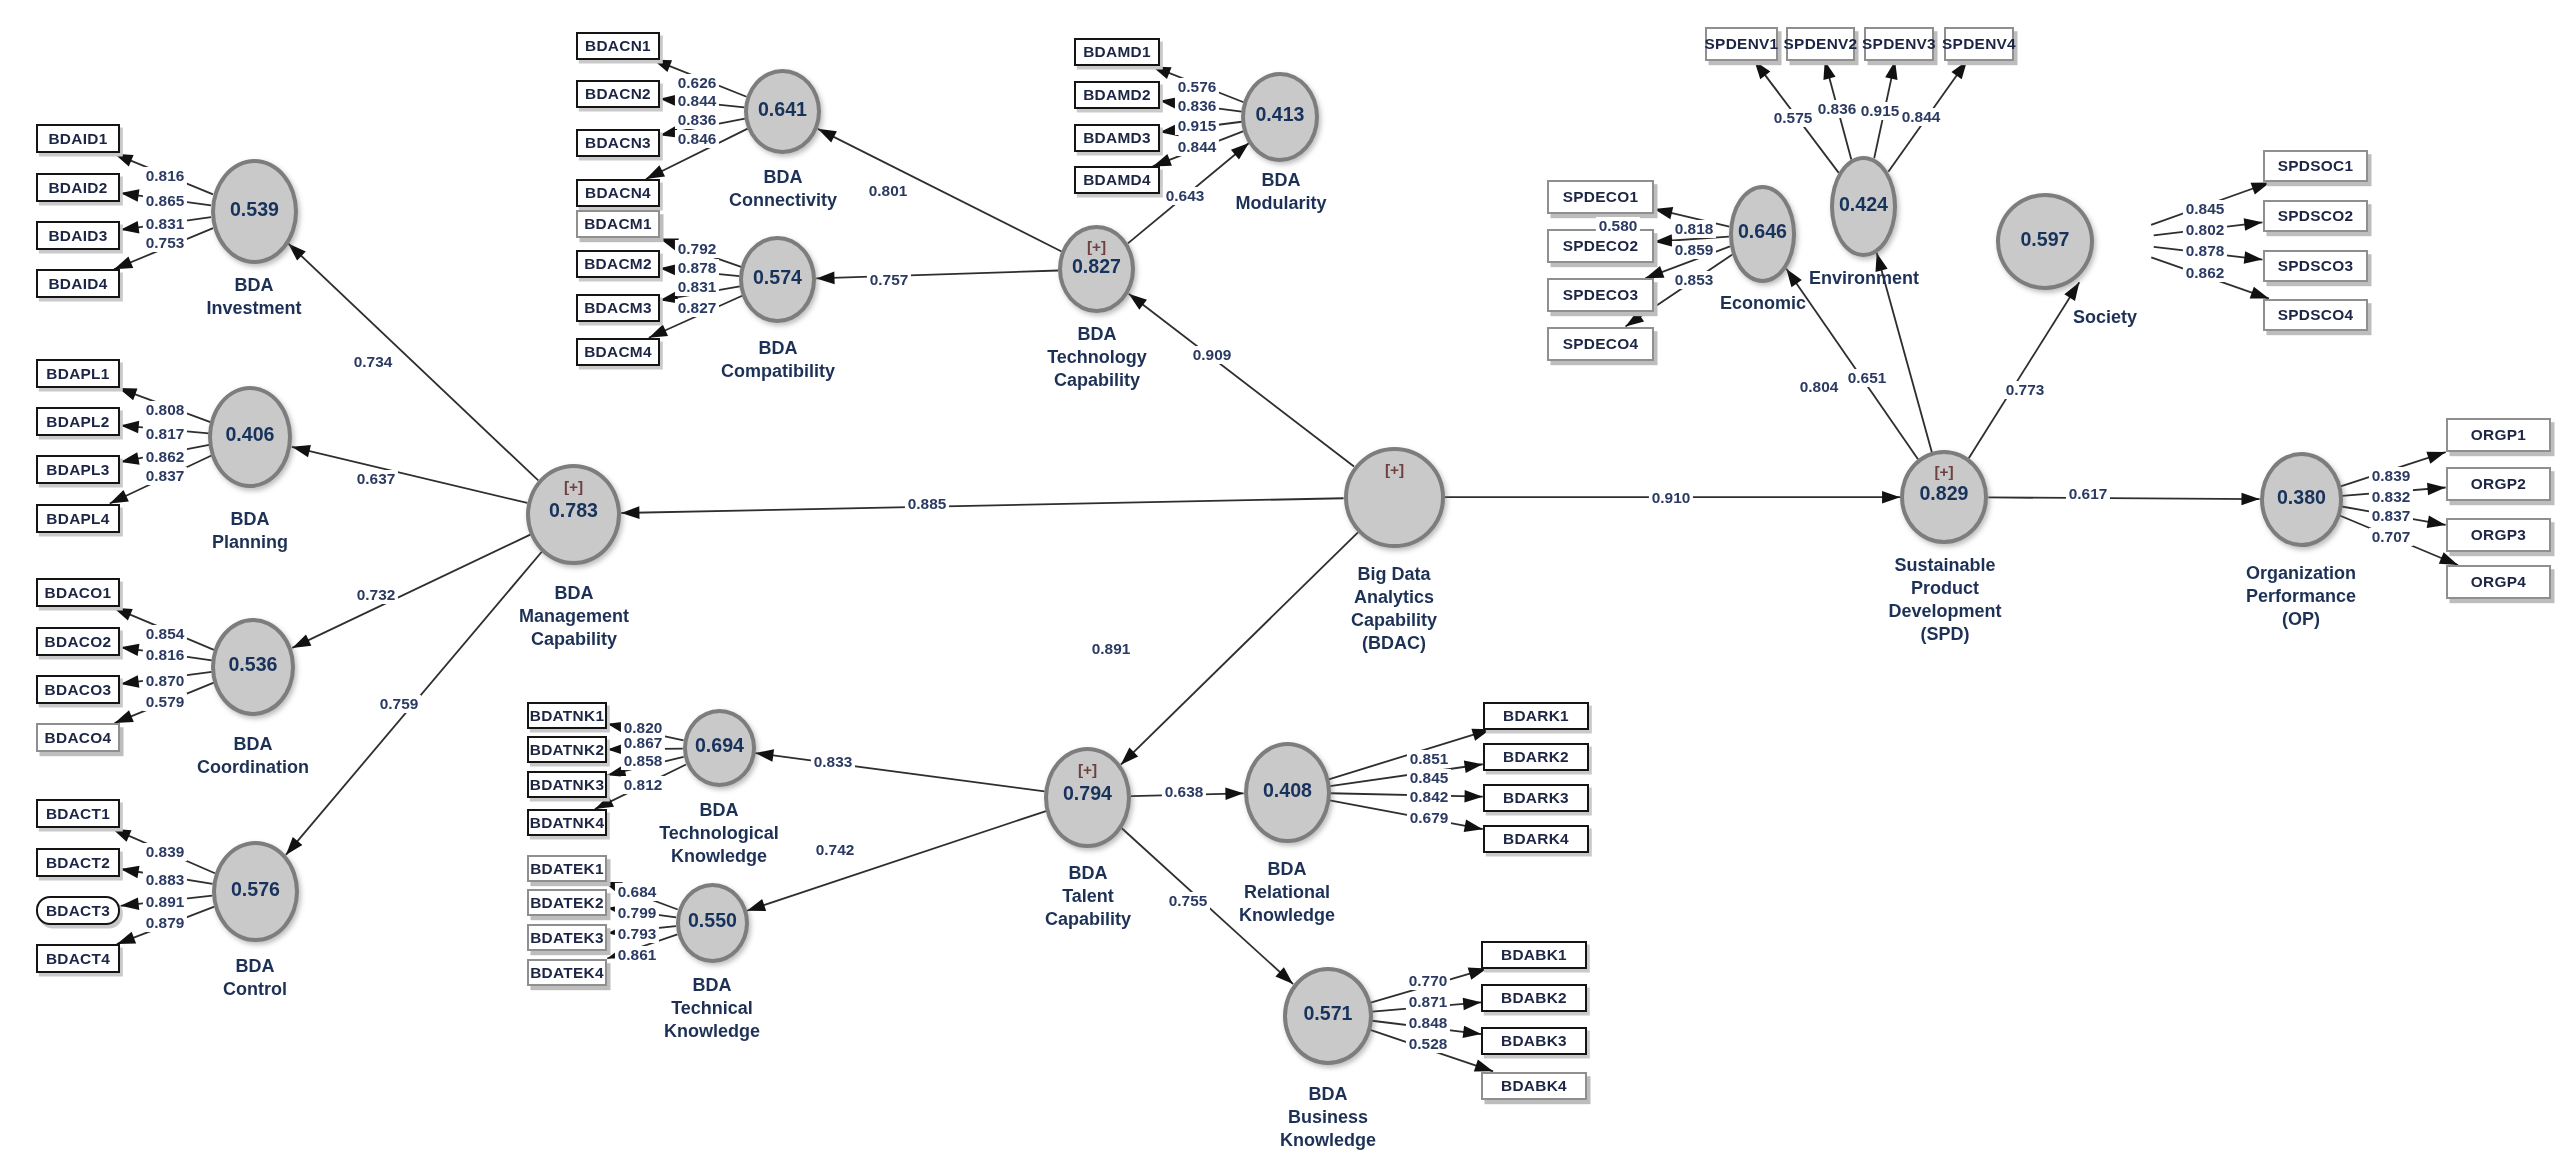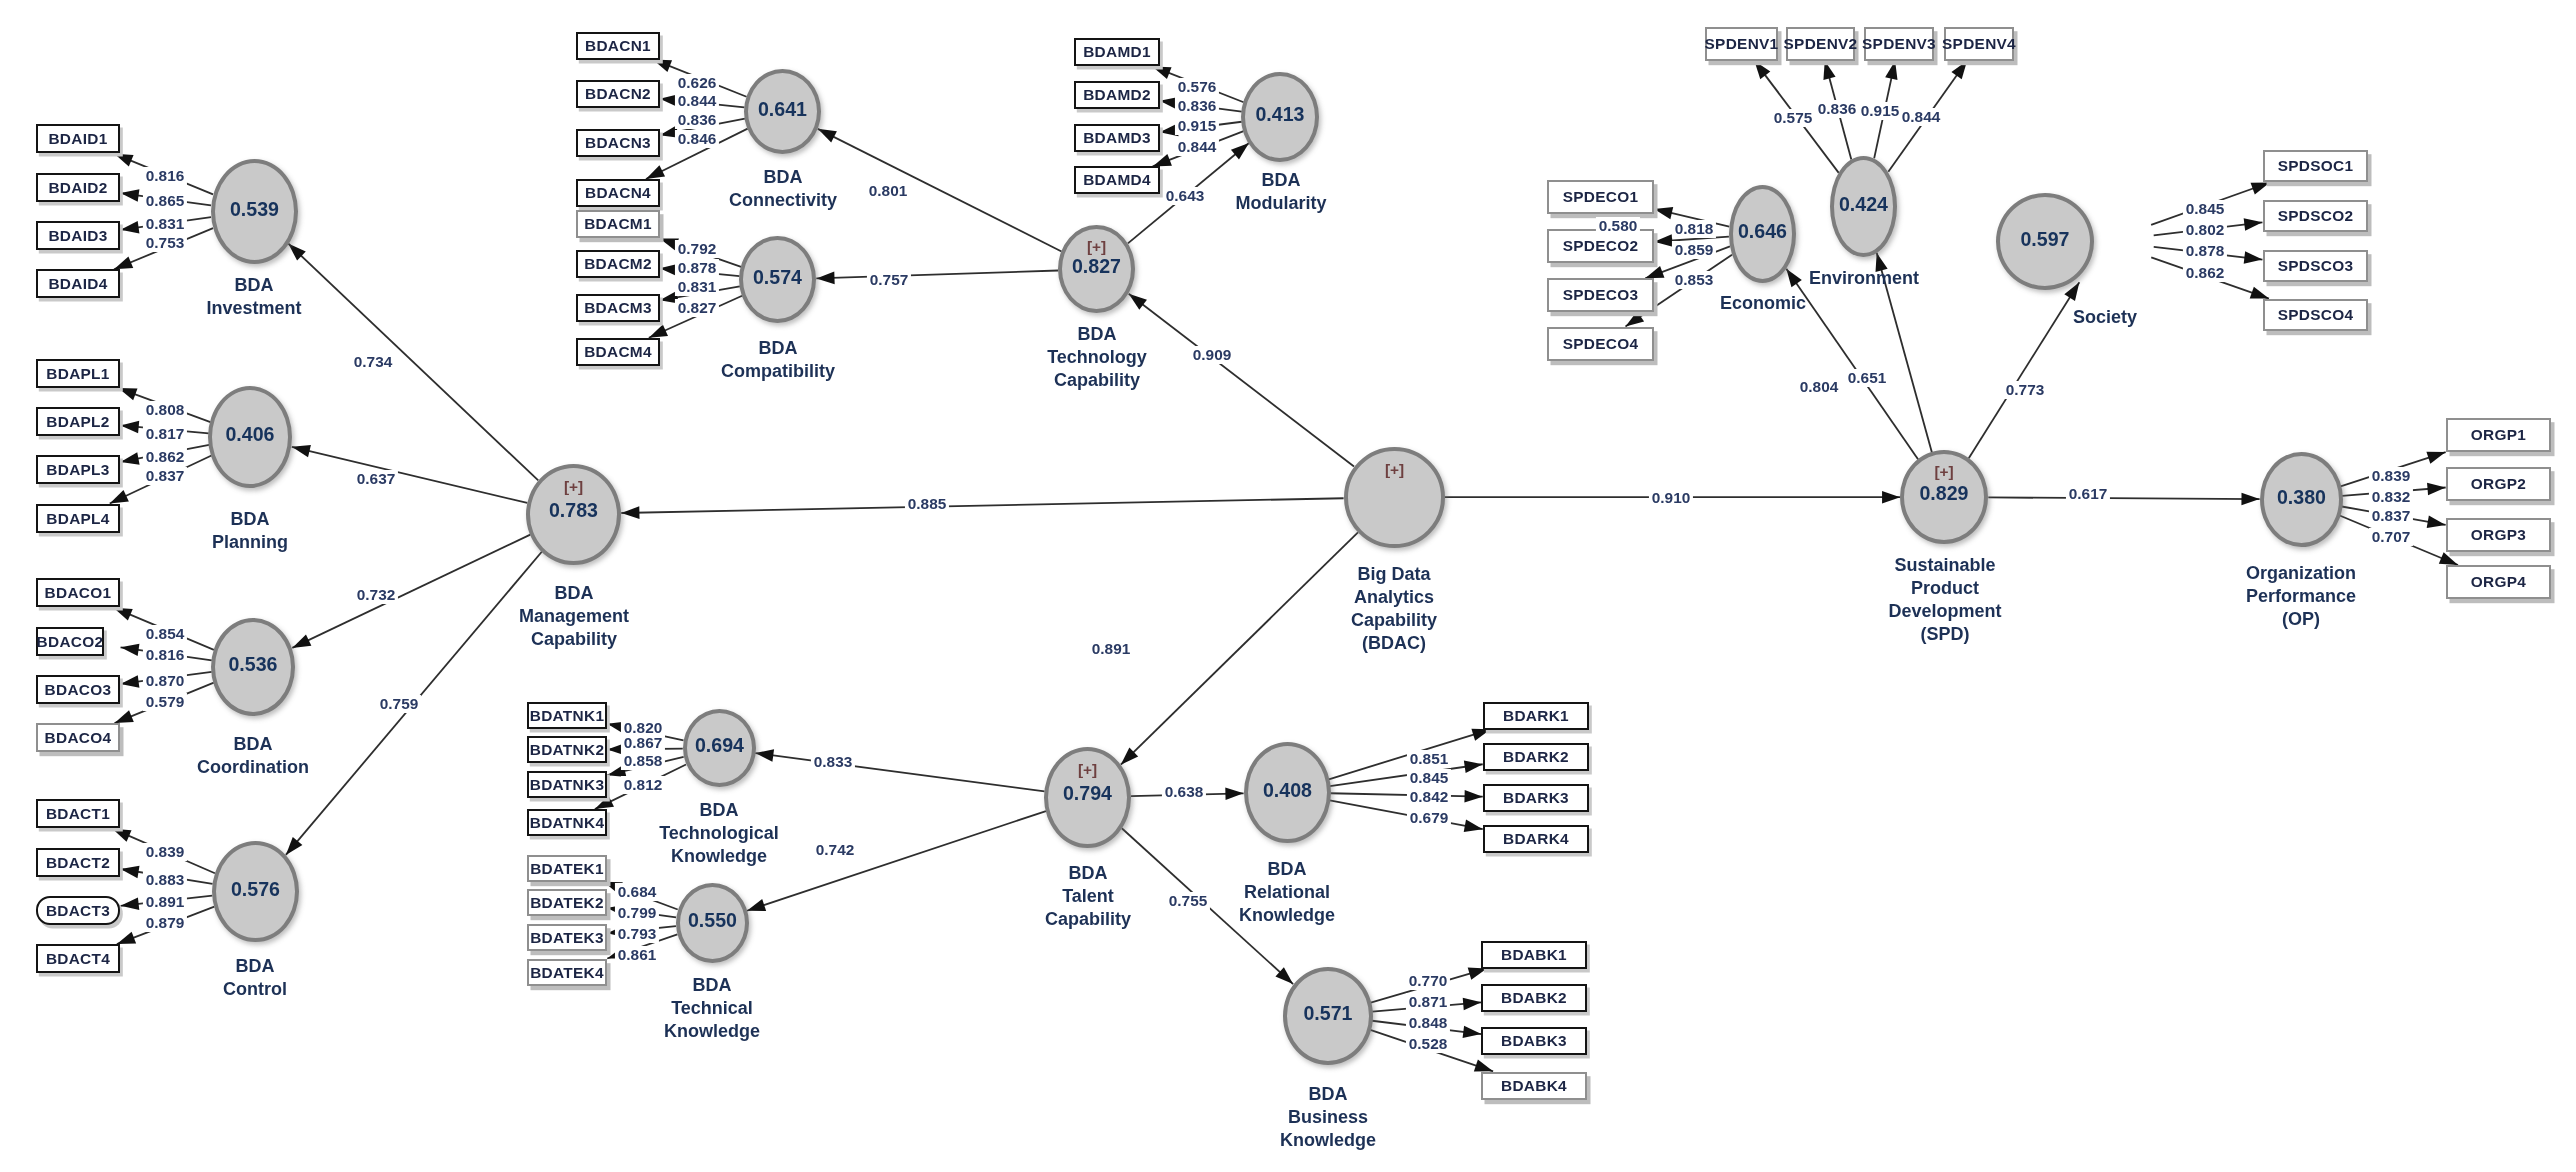--- a/index.html
+++ b/index.html
@@ -134,21 +134,21 @@
     </div>
     <div class="box" style="left: 36px; top: 455px; width: 84px; height: 29px;">
       <span>BDAPL3</span>
     </div>
     <div class="box" style="left: 36px; top: 504px; width: 84px; height: 29px;">
       <span>BDAPL4</span>
     </div>
     <div class="box" style="left: 36px; top: 578px; width: 84px; height: 29px;">
       <span>BDACO1</span>
     </div>
-    <div class="box" style="left: 36px; top: 627px; width: 68px; height: 29px;">
+    <div class="box" style="left: 36px; top: 627px; width: 84px; height: 29px;">
       <span>BDACO2</span>
     </div>
     <div class="box" style="left: 36px; top: 675px; width: 84px; height: 29px;">
       <span>BDACO3</span>
     </div>
     <div class="box muted" style="left: 36px; top: 723px; width: 84px; height: 29px;">
       <span>BDACO4</span>
     </div>
     <div class="box" style="left: 36px; top: 799px; width: 84px; height: 29px;">
       <span>BDACT1</span>

